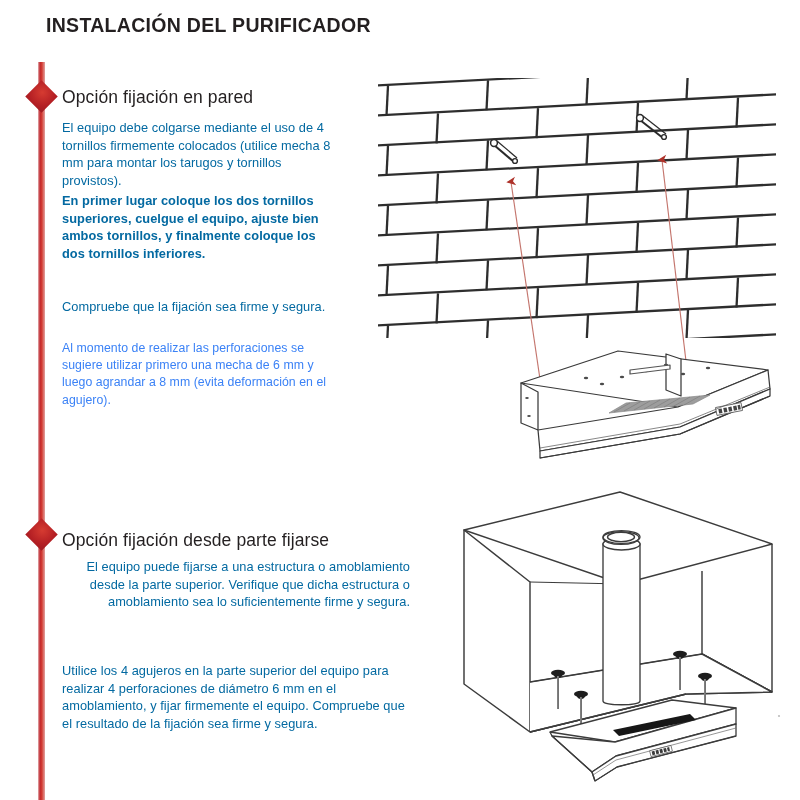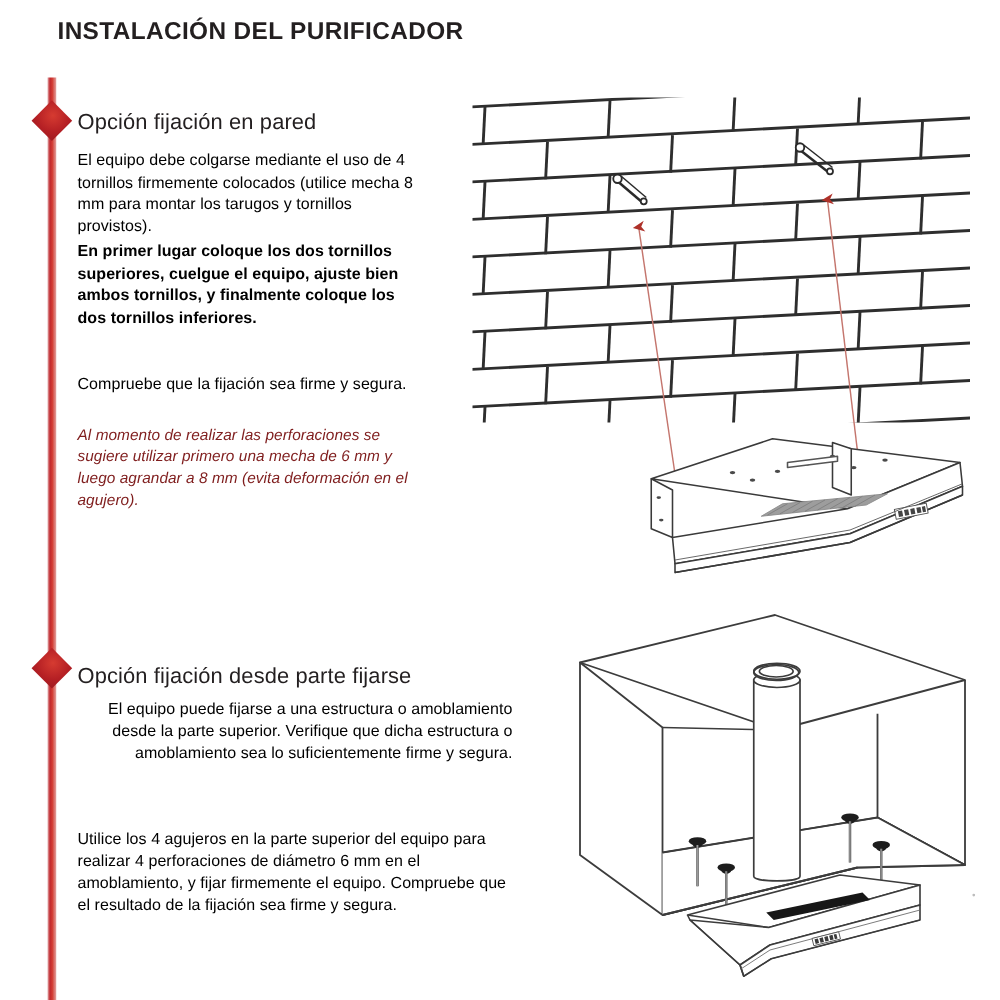--- a/index.html
+++ b/index.html
@@ -70,26 +70,25 @@
     white-space: nowrap;
   }
   #heading-wall     { left: 62px; top: 87px; }
   #heading-top      { left: 62px; top: 530px; }
 
   
   .body-para {
     position: absolute;
     font-size: 12.8px;
     line-height: 17.6px;
-    color: #000000;
+    color: #0369a1;
     letter-spacing: 0.05px;
   }
   .body-para.italic {
-    font-style: italic;
-    color: #7f1d1d;
+    color: #3b82f6;
   }
   #para-wall-1 { left: 62px; top: 119px; width: 278px; }
   #para-wall-2 { left: 62px; top: 192px; width: 280px; font-weight: bold; }
   #para-wall-3 { left: 62px; top: 274px; width: 270px; margin-top: 24px; }
   #para-wall-note { left: 62px; top: 340px; width: 276px; font-size: 12.3px; line-height: 17.2px; }
   #para-top-1 { left: 62px; top: 558px; width: 348px; text-align: right; }
   #para-top-2 { left: 62px; top: 662px; width: 354px; }
 
   
   .illo { position: absolute; }

